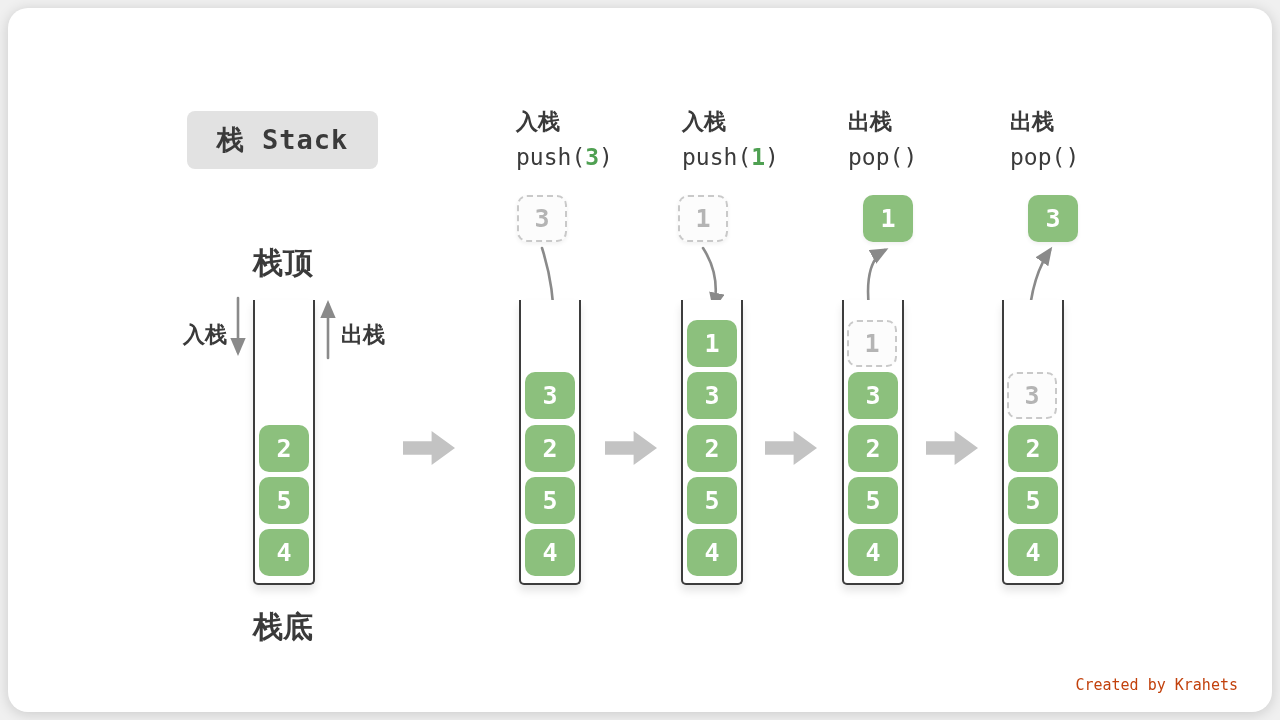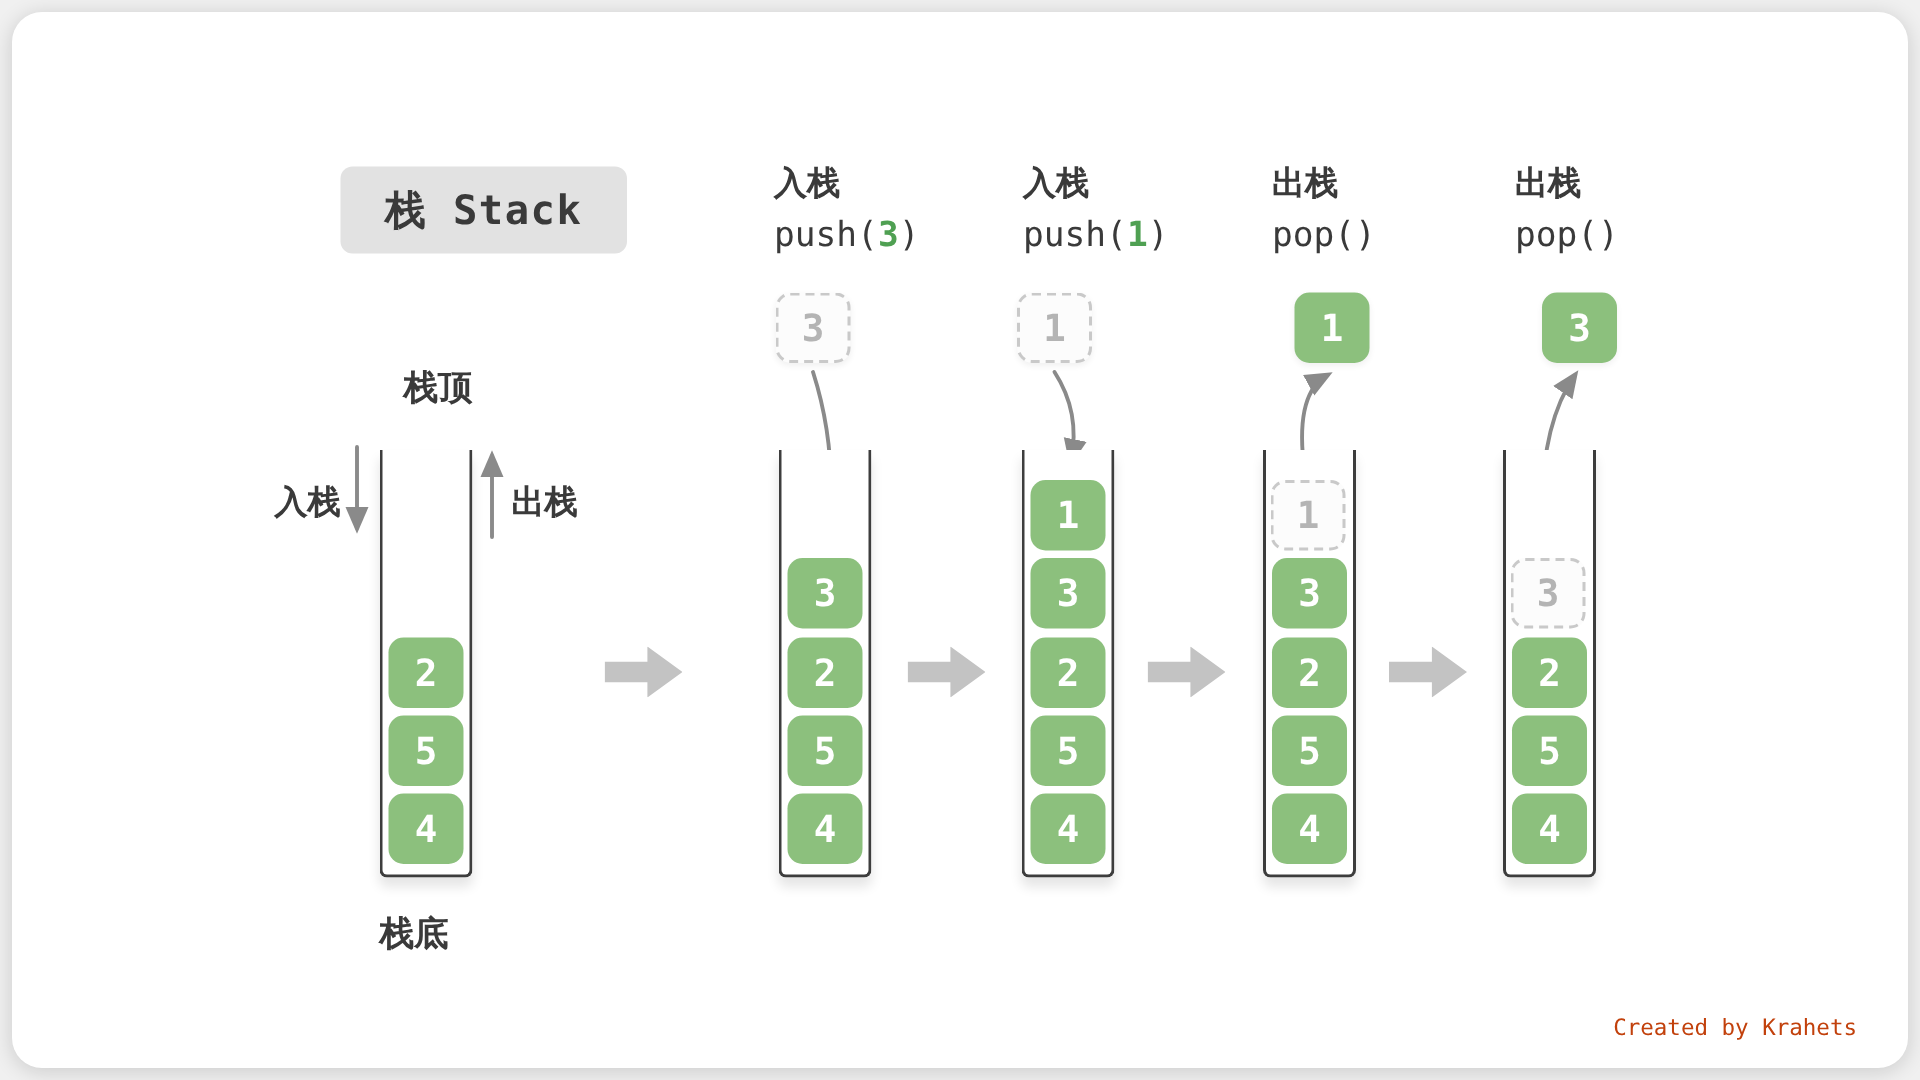--- a/index.html
+++ b/index.html
@@ -10,26 +10,26 @@
     background: #ffffff; border-radius: 20px;
     box-shadow: 0 2px 14px rgba(0,0,0,0.16);
   }
   .canvas { position: absolute; left: 0; top: 0; width: 1280px; height: 720px; }
 
   .title-badge {
     position: absolute; left: 187px; top: 111px; width: 191px; height: 58px;
     background: #e2e2e2; border-radius: 8px;
     display: flex; align-items: center; justify-content: center;
     font-family: "DejaVu Sans Mono", monospace; font-weight: bold;
-    font-size: 27px; color: #3a3a3a; letter-spacing: 1px; margin-left: 40px;
+    font-size: 27px; color: #3a3a3a; letter-spacing: 1px;
   }
 
   .cjk-label {
-    position: absolute; color: #3a3a3a; font-weight: bold; font-size: 23px;
-    width: 62px; text-align: right; white-space: nowrap;
+    position: absolute; color: #3a3a3a; font-weight: bold; font-size: 30px;
+    width: 62px; text-align: left; white-space: nowrap;
   }
   .side-label {
     position: absolute; color: #3a3a3a; font-weight: bold; font-size: 22px;
     white-space: nowrap;
   }
 
   .op-header { position: absolute; white-space: nowrap; }
   .op-action { font-size: 22px; font-weight: bold; color: #3a3a3a; margin-bottom: 7px; }
   .op-code   { font-family: "DejaVu Sans Mono", monospace; font-size: 23px;
                font-weight: 500; color: #3a3a3a; }
@@ -70,21 +70,21 @@
 
 <div class="card"></div>
 
 <div class="canvas">
 
   <div class="title-badge">
     <span>栈 Stack</span>
   </div>
 
   <div class="cjk-label" style="left:253px; top:243px;">栈顶</div>
-  <div class="cjk-label" style="left:237px; top:607px;">栈底</div>
+  <div class="cjk-label" style="left:253px; top:607px;">栈底</div>
   <div class="side-label" style="left:183px; top:320px;">入栈</div>
   <div class="side-label" style="left:341px; top:320px;">出栈</div>
 
   <svg class="overlay">
     <defs>
       <marker id="arrowhead" markerWidth="9" markerHeight="8" refX="5.5" refY="3" orient="auto" markerUnits="strokeWidth">
         <path d="M0,0 L7,3 L0,6 z" fill="#8a8a8a"></path>
       </marker>
     </defs>
     <g id="arrow-paths" stroke="#8a8a8a" stroke-width="2.6" fill="none" stroke-linecap="round">

